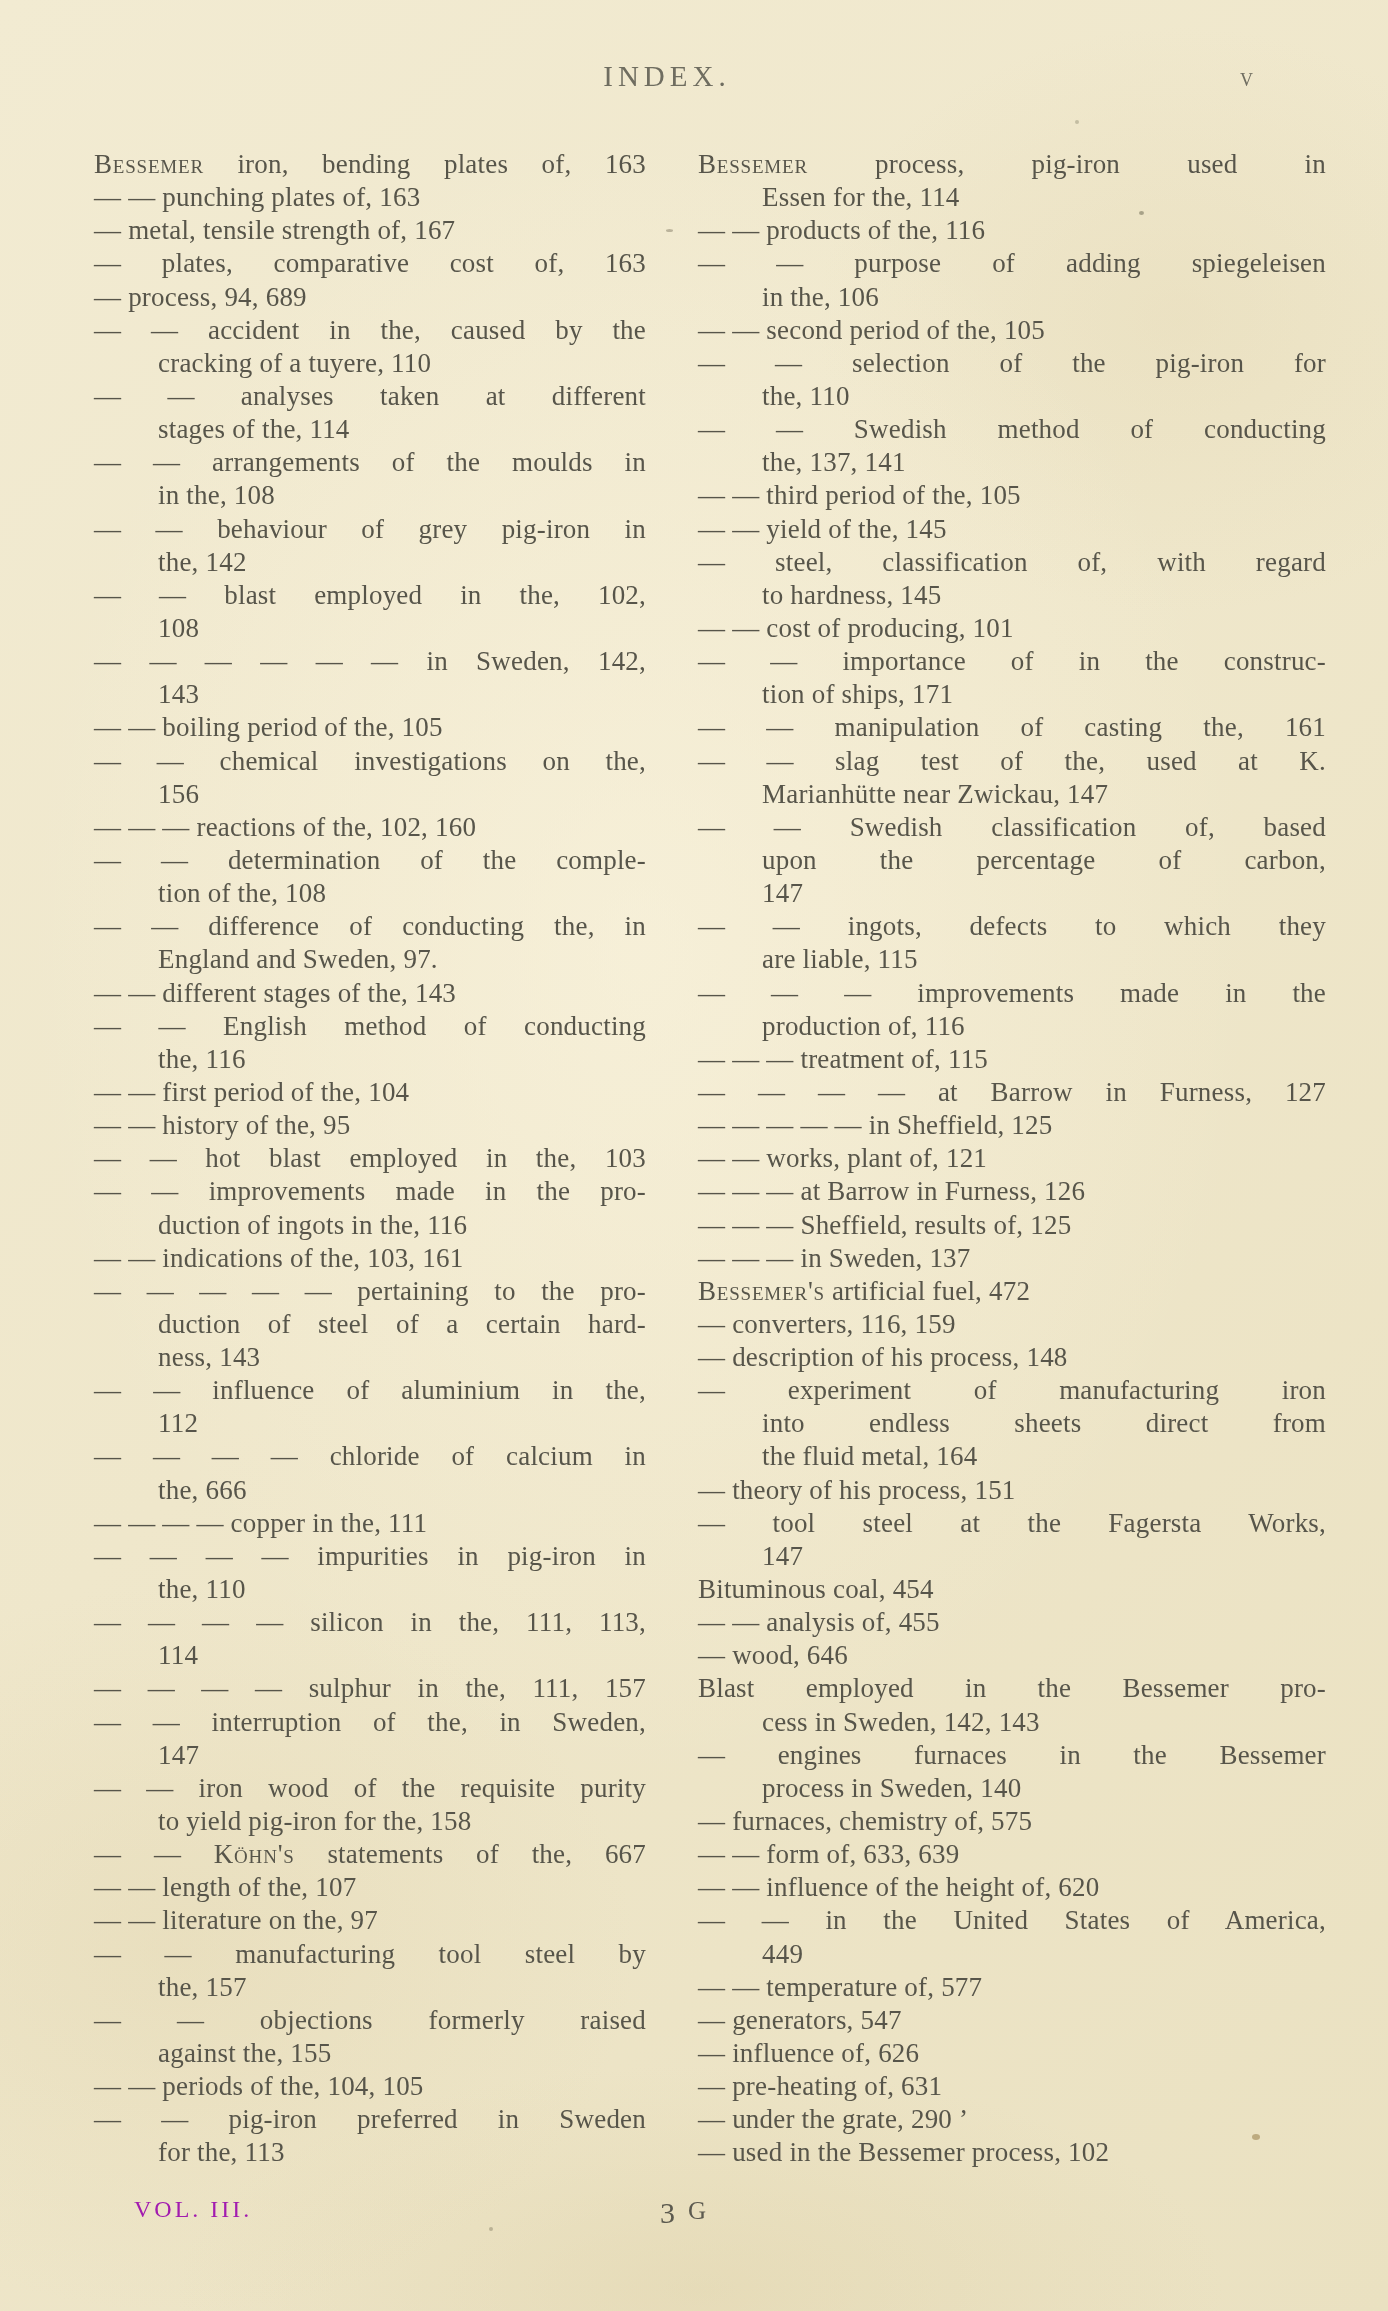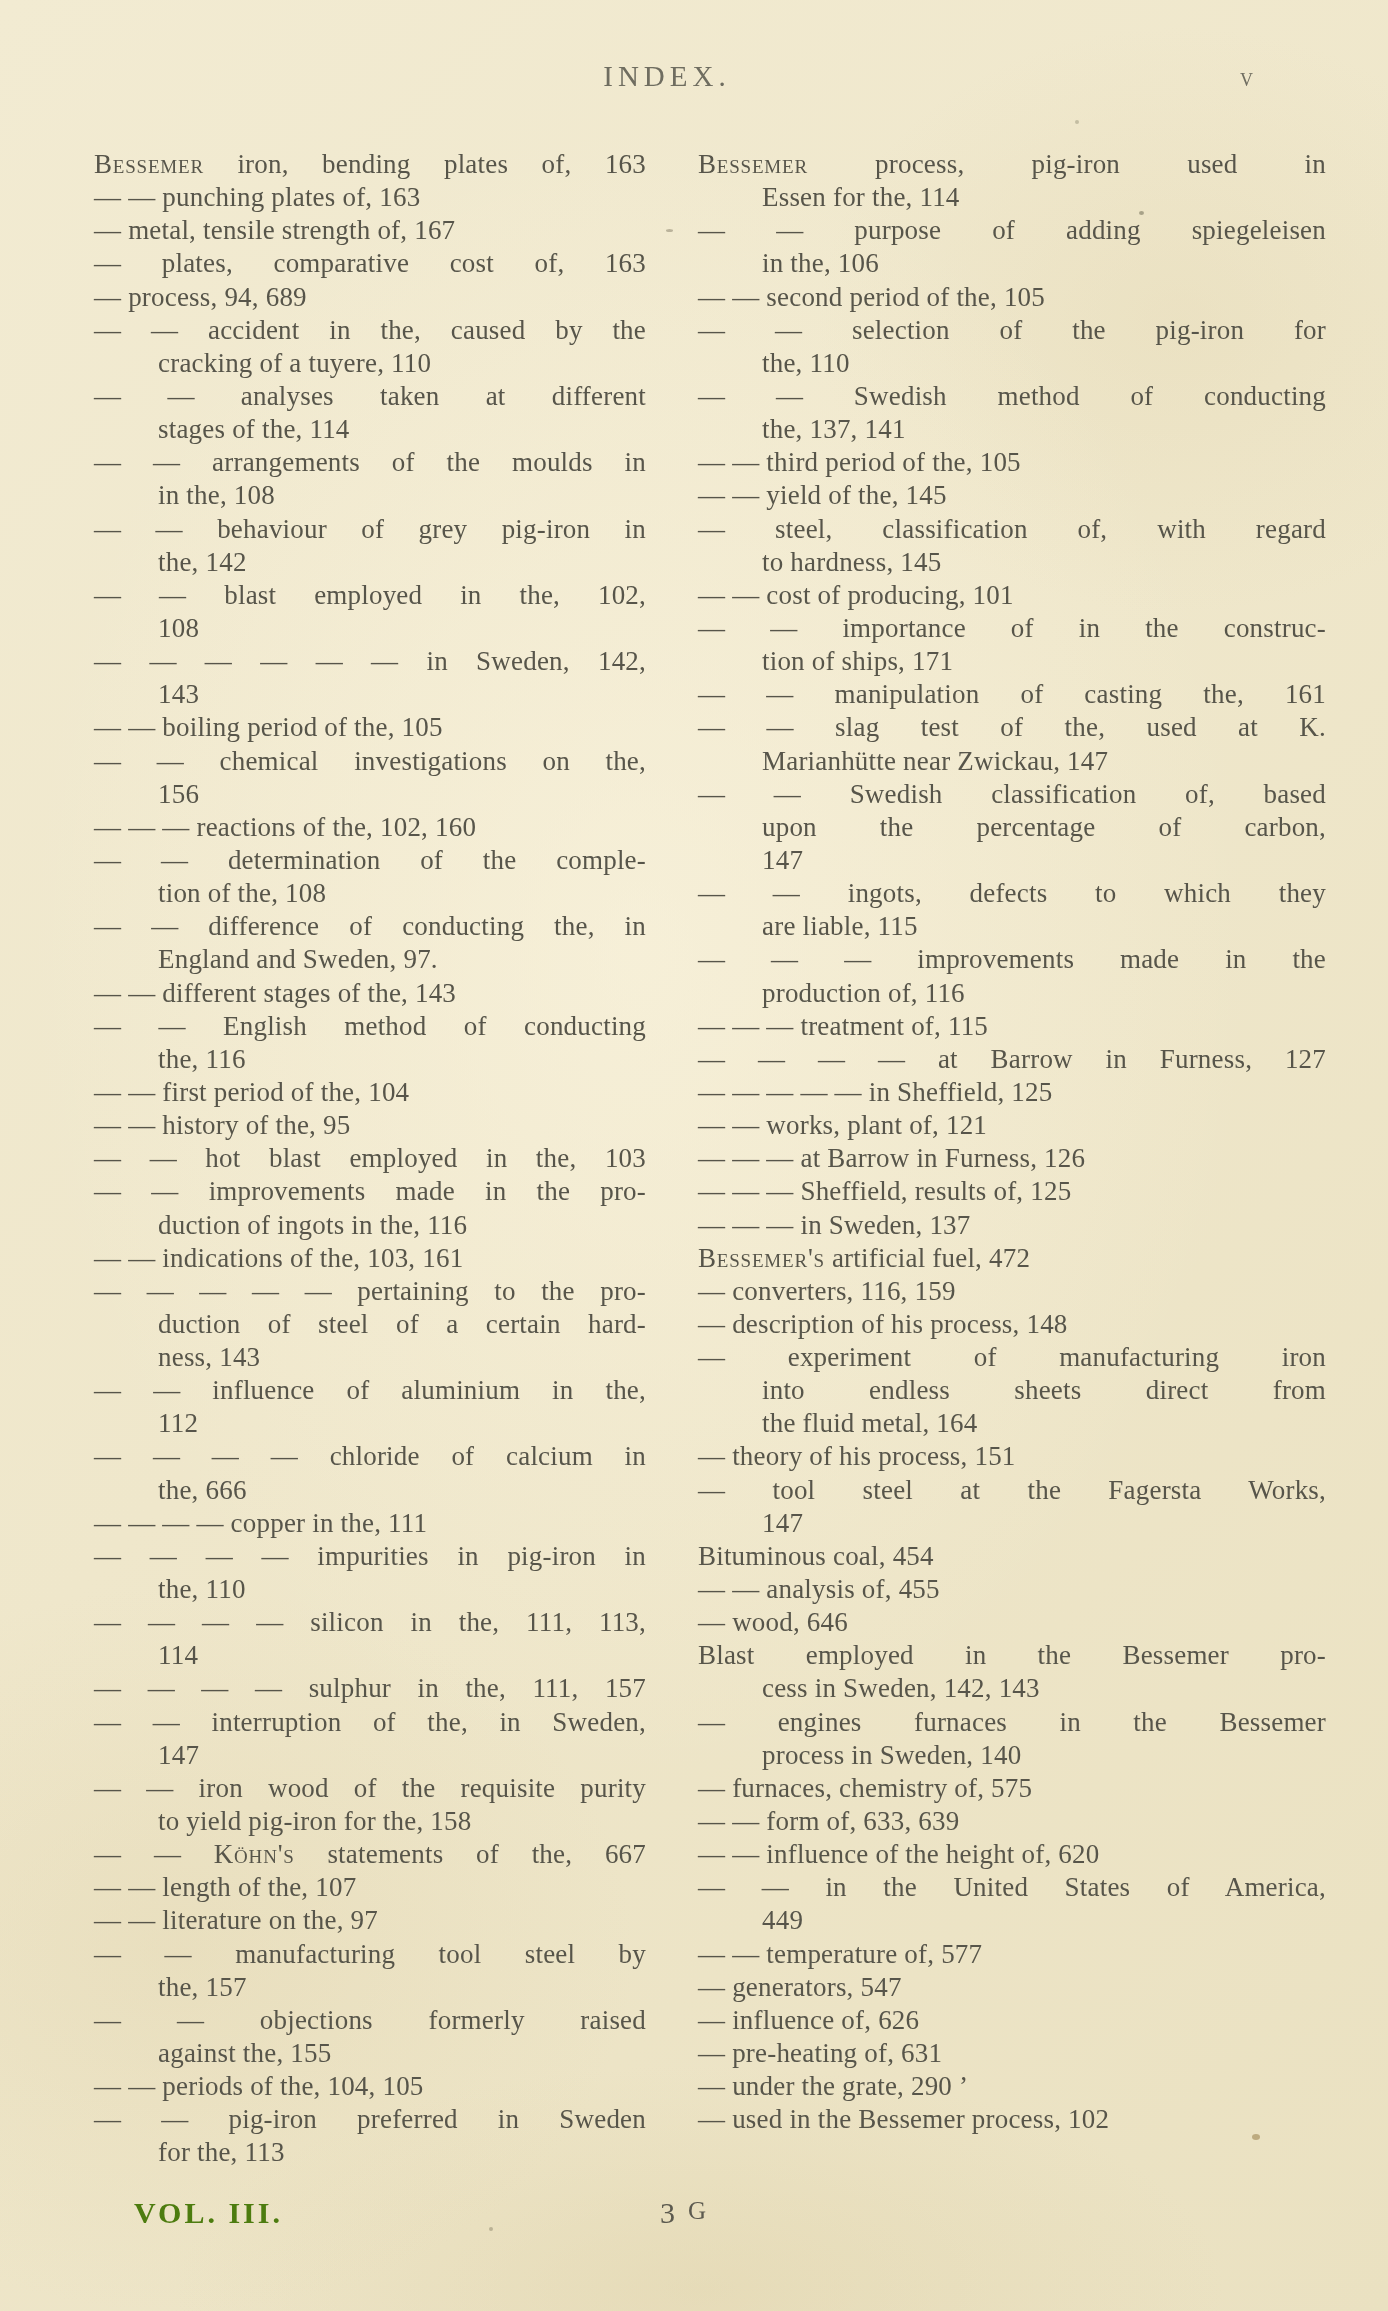--- a/index.html
+++ b/index.html
@@ -28,21 +28,21 @@
   .col-right{left:698px;width:628px;}
   .ln{
     font-size:27px;line-height:33.15px;height:33.15px;
     white-space:nowrap;letter-spacing:0.2px;
     box-sizing:border-box;
   }
   .ln.cont{padding-left:64px;}
   .ln.just{white-space:normal;text-align:justify;text-align-last:justify;}
   .sc{font-variant:small-caps;letter-spacing:0.8px;}
   .footer-vol{
-    position:absolute;left:134px;top:2196px;font-size:30px;letter-spacing:3px;color:#4d7c0f;font-weight:bold;
+    position:absolute;left:134px;top:2196px;font-size:24px;letter-spacing:3px;color:#a21caf;
   }
   .footer-sig{position:absolute;left:660px;top:2196px;color:#5c5a4f;}
   .footer-sig .sig-num{font-size:30px;}
   .footer-sig .sig-letter{font-size:25px;margin-left:13px;position:relative;top:-4px;}
   .speck{position:absolute;border-radius:50%;}
   .speck1{left:1139px;top:211px;width:5px;height:4px;background:rgba(112,107,86,0.55);}
   .speck2{left:666px;top:229px;width:7px;height:3px;background:rgba(120,113,90,0.45);}
   .speck3{left:1252px;top:2134px;width:8px;height:6px;background:rgba(151,125,72,0.55);}
   .speck4{left:489px;top:2227px;width:4px;height:4px;background:rgba(118,111,88,0.40);}
   .speck5{left:1075px;top:120px;width:4px;height:4px;background:rgba(118,111,88,0.35);}
@@ -112,20 +112,21 @@
     <div class="ln cont">the, 157</div>
     <div class="ln just">— — objections formerly raised</div>
     <div class="ln cont">against the, 155</div>
     <div class="ln">— — periods of the, 104, 105</div>
     <div class="ln just">— — pig-iron preferred in Sweden</div>
     <div class="ln cont">for the, 113</div>
   </div>
 <div class="col col-right" id="col-right">
     <div class="ln just"><span class="sc">Bessemer</span><span> process, pig-iron used in</span></div>
     <div class="ln cont">Essen for the, 114</div>
+    <div class="ln">— — products of the, 116</div>
     <div class="ln just">— — purpose of adding spiegeleisen</div>
     <div class="ln cont">in the, 106</div>
     <div class="ln">— — second period of the, 105</div>
     <div class="ln just">— — selection of the pig-iron for</div>
     <div class="ln cont">the, 110</div>
     <div class="ln just">— — Swedish method of conducting</div>
     <div class="ln cont">the, 137, 141</div>
     <div class="ln">— — third period of the, 105</div>
     <div class="ln">— — yield of the, 145</div>
     <div class="ln just">— steel, classification of, with regard</div>

